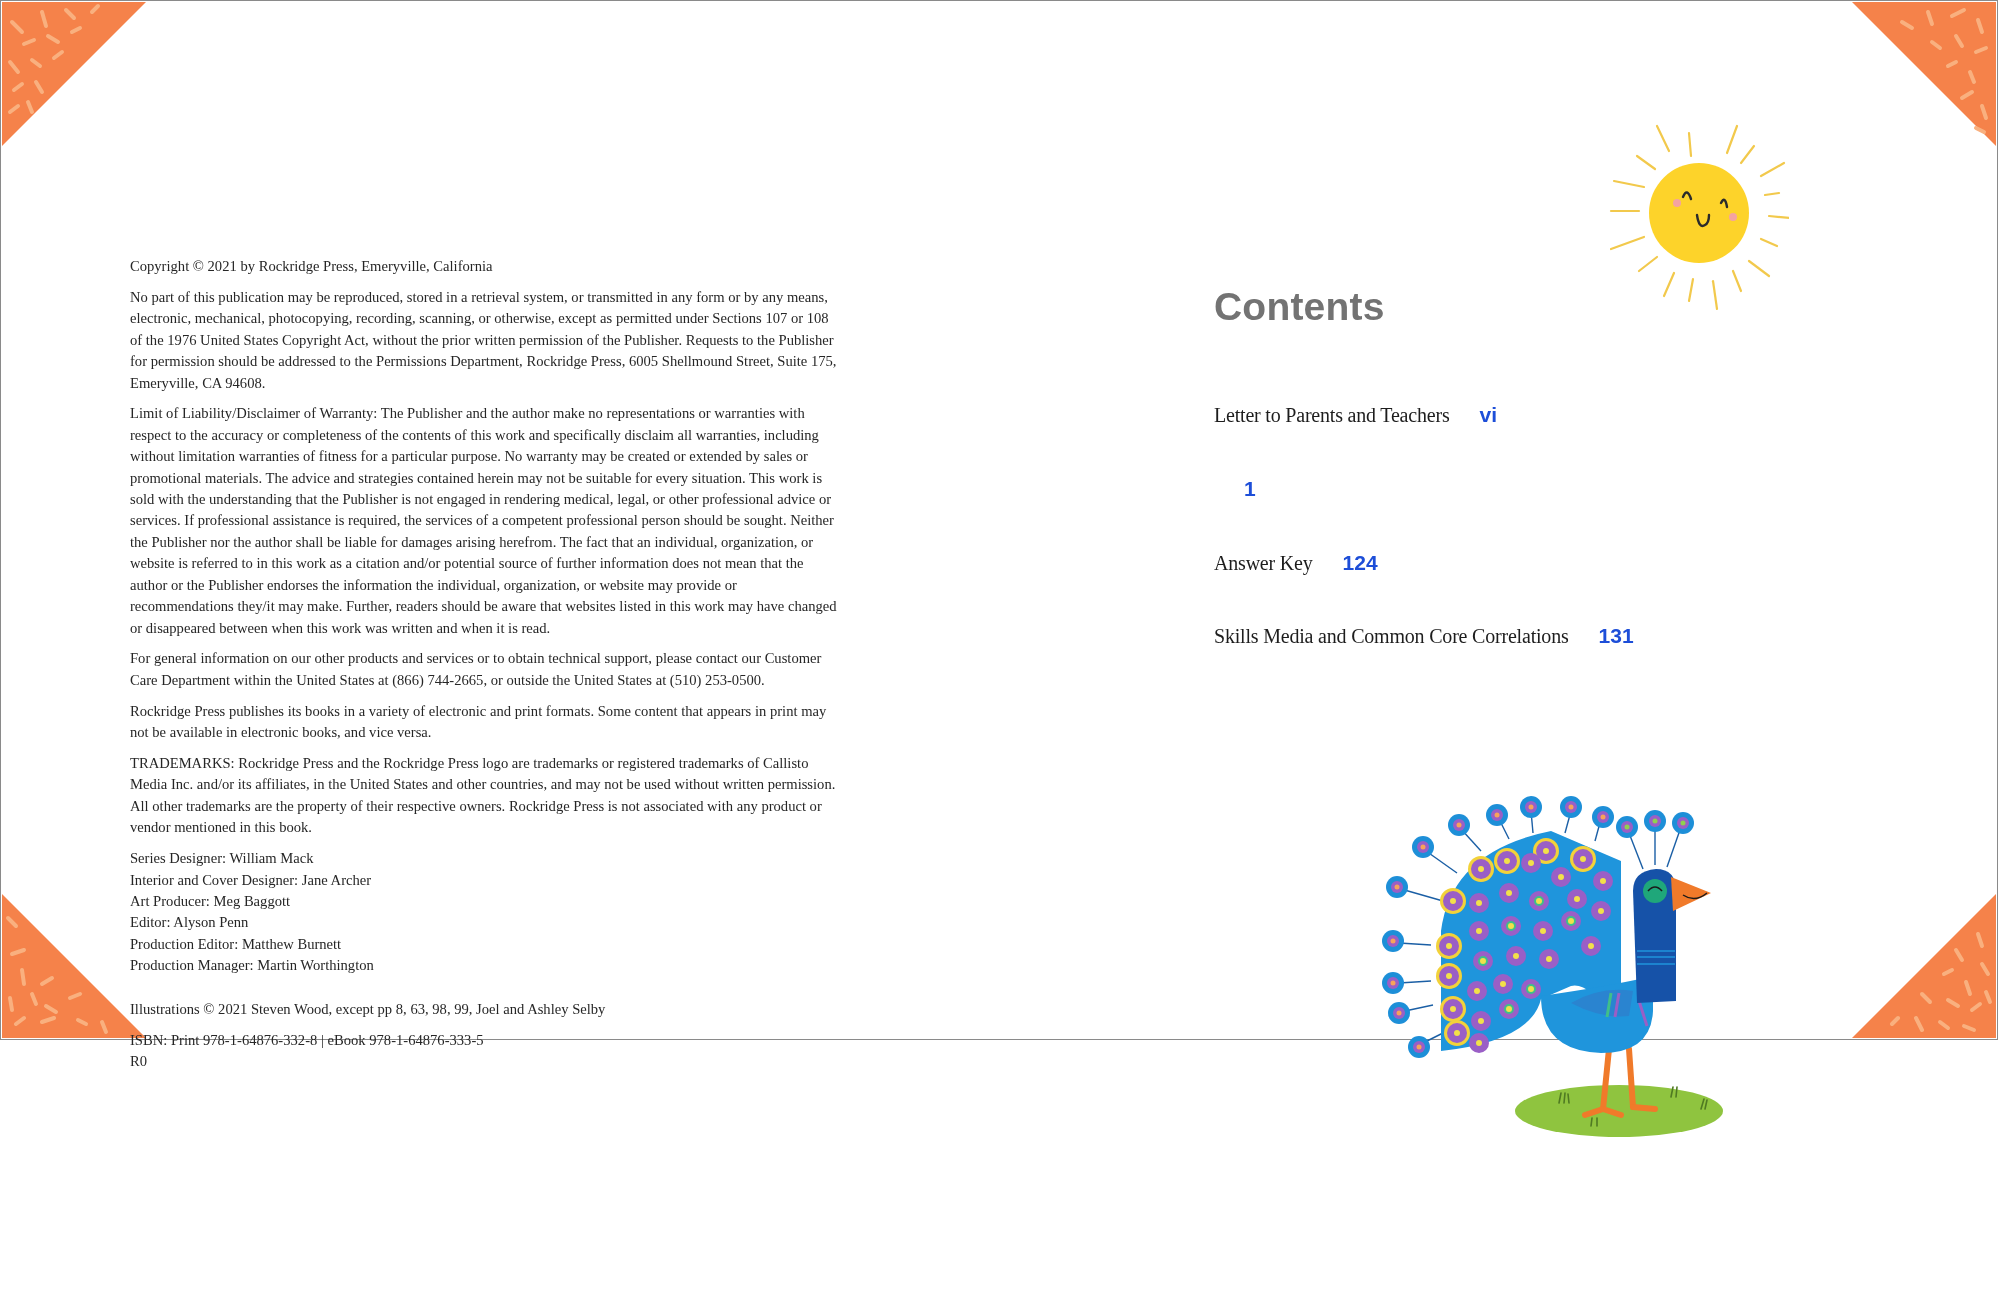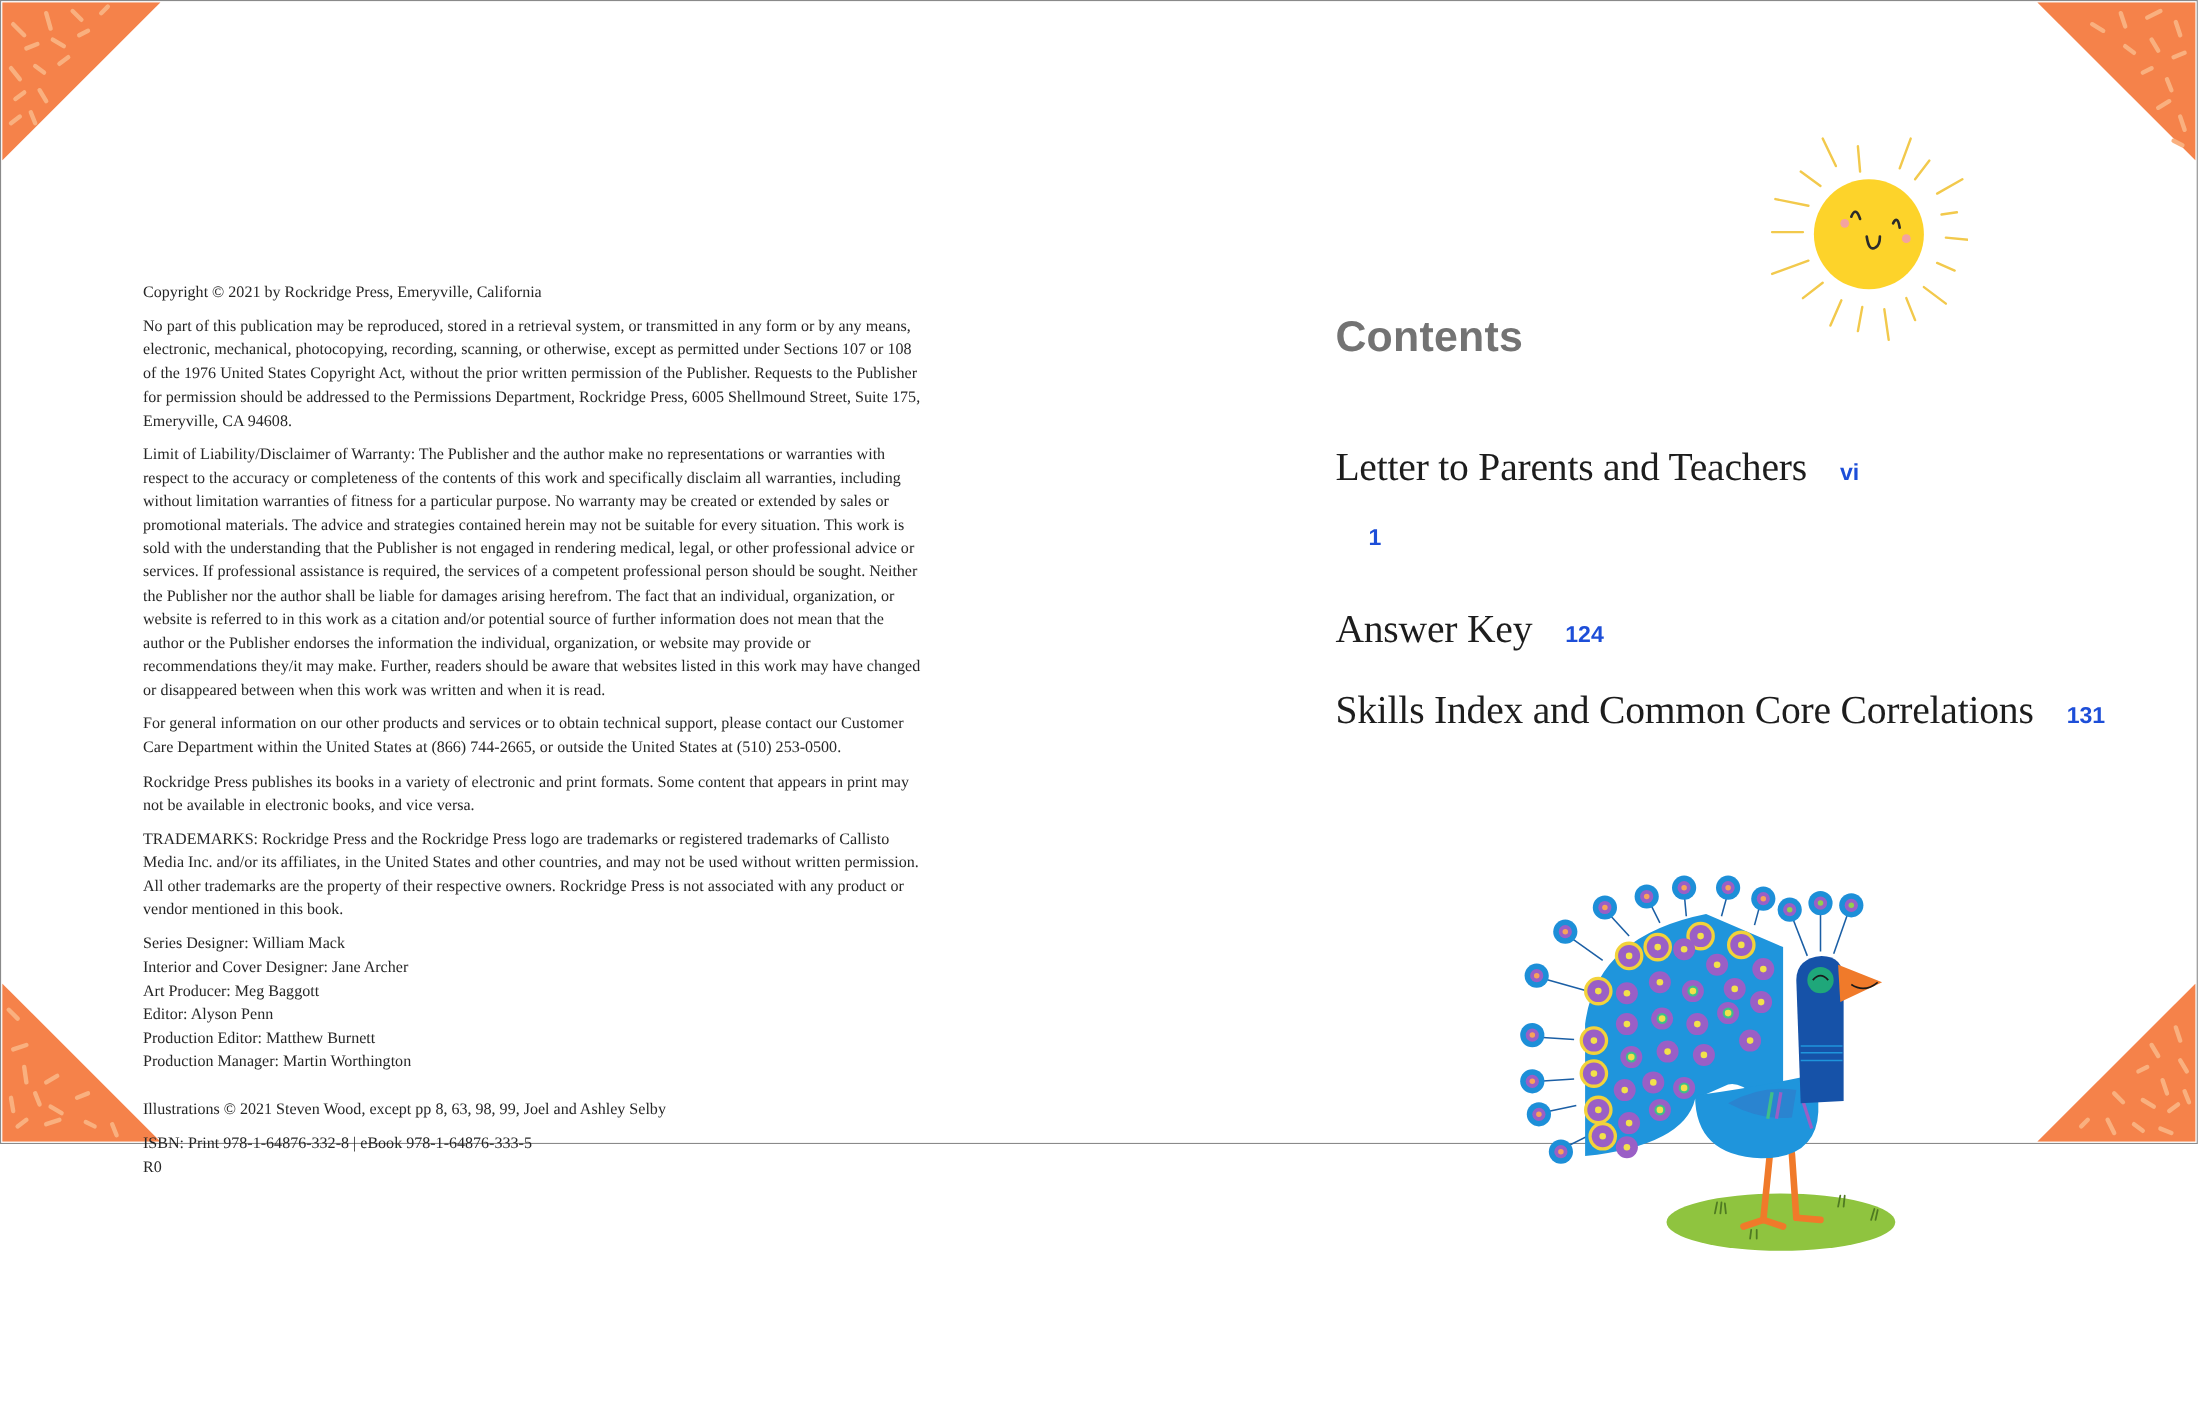--- a/index.html
+++ b/index.html
@@ -14,21 +14,21 @@
 
   .left{position:absolute;left:129px;top:255px;width:712px;font-family:"Liberation Serif",serif;font-size:14.6px;line-height:21.4px;color:#262626;}
   .left p{margin:0 0 9.5px 0;}
   .left .credits p{margin:0;}
   .left .credits{margin-bottom:22px;}
   .left .isbn p{margin:0;}
 
   .contents-title{position:absolute;left:1213px;top:284px;font-family:"Liberation Sans",sans-serif;font-weight:bold;font-size:39px;color:#737373;letter-spacing:0.2px;}
   .toc{position:absolute;left:1213px;top:402px;width:700px;}
   .toc-row{height:73.8px;display:flex;align-items:baseline;white-space:nowrap;}
-  .toc-label{font-family:"Liberation Serif",serif;font-size:36px;color:#1d1d1d;letter-spacing:-0.2px;}
+  .toc-label{font-family:"Liberation Serif",serif;font-size:20px;color:#1d1d1d;letter-spacing:-0.2px;}
   .toc-page{font-family:"Liberation Sans",sans-serif;font-weight:bold;font-size:21px;color:#1d4ed8;margin-left:30px;}
 
   .sun{position:absolute;left:1588px;top:110px;width:200px;height:200px;}
   .peacock{position:absolute;left:1370px;top:780px;width:360px;height:370px;}
 </style>
 </head>
 <body>
 
 <div class="spread">
 
@@ -175,21 +175,21 @@
       <span class="toc-page">vi</span>
     </div>
     <div class="toc-row">
       <span class="toc-page">1</span>
     </div>
     <div class="toc-row">
       <span class="toc-label">Answer Key</span>
       <span class="toc-page">124</span>
     </div>
     <div class="toc-row">
-      <span class="toc-label">Skills Index and Common Core Correlations</span>
+      <span class="toc-label">Skills Media and Common Core Correlations</span>
       <span class="toc-page">131</span>
     </div>
   </div>
 
   <div class="peacock">
     <svg viewBox="0 0 360 370" width="360" height="370">
 
       <ellipse cx="248" cy="330" rx="104" ry="26" fill="#8fc43f"></ellipse>
       <g stroke="#4f7a22" stroke-width="1.6" stroke-linecap="round">
         <path d="M188 322 l2 -10 M193 322 l1 -10 M198 322 l-1 -9"></path>

